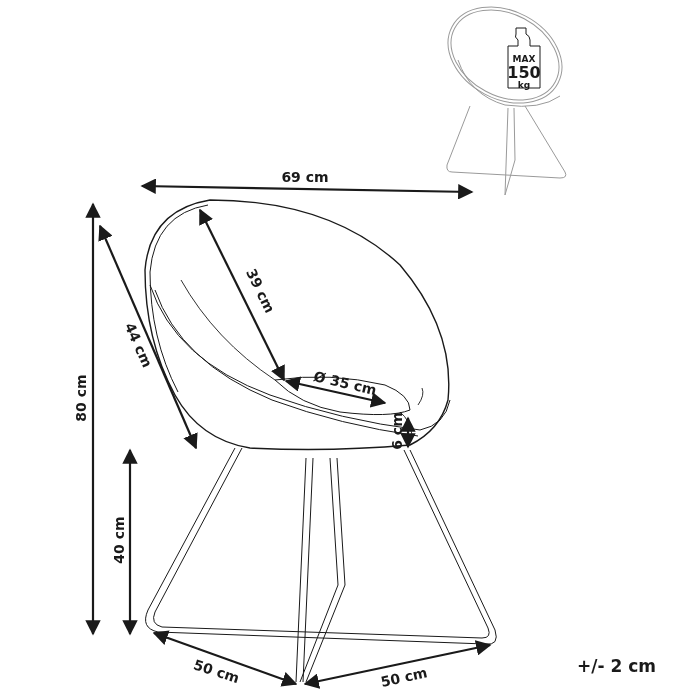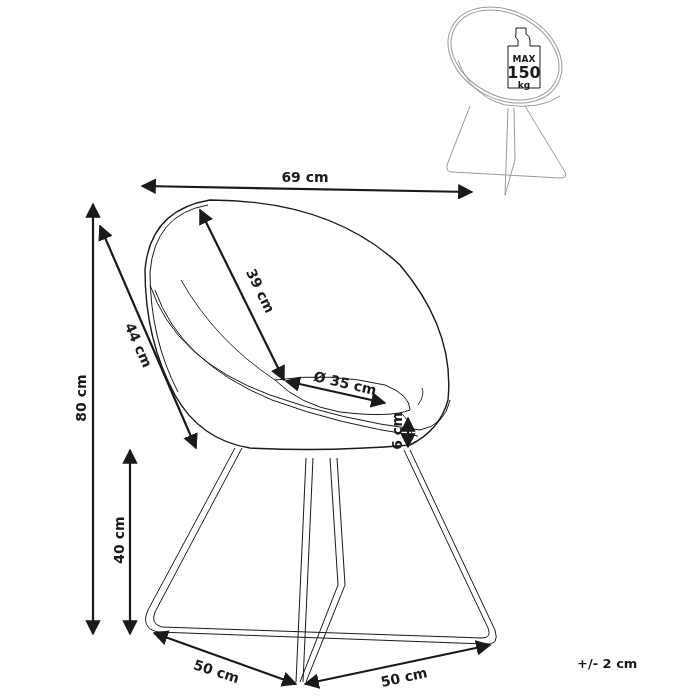--- a/index.html
+++ b/index.html
@@ -1,19 +1,19 @@
 <!DOCTYPE html>
 <html><head>
   <meta charset="utf-8">
   <style>
     html, body { margin: 0; padding: 0; background: #ffffff; }
     body { width: 700px; height: 700px; position: relative; overflow: hidden; font-family: "DejaVu Sans", sans-serif; }
     svg { position: absolute; left: 0; top: 0; }
     .dim-label { font-family: "DejaVu Sans", sans-serif; font-weight: bold; font-size: 14px; fill: #1a1a1a; }
-    .tol-label { position: absolute; left: 577px; top: 656px; font-family: "DejaVu Sans", sans-serif; font-weight: bold; font-size: 13px; color: #1a1a1a; }
+    .tol-label { position: absolute; left: 577px; top: 656px; font-family: "DejaVu Sans", sans-serif; font-weight: bold; font-size: 17px; color: #1a1a1a; }
     .wt-max { font-family: "DejaVu Sans", sans-serif; font-weight: bold; font-size: 9px; fill: #1a1a1a; }
     .wt-num { font-family: "DejaVu Sans", sans-serif; font-weight: bold; font-size: 16px; fill: #1a1a1a; }
     .wt-unit { font-family: "DejaVu Sans", sans-serif; font-weight: bold; font-size: 9px; fill: #1a1a1a; }
   </style>
 </head>
 <body>
 
 <svg width="700" height="700" viewBox="0 0 700 700">
   <defs>
     <marker id="ah" viewBox="0 0 10 10" refX="9" refY="5" markerWidth="7" markerHeight="7" orient="auto-start-reverse">

